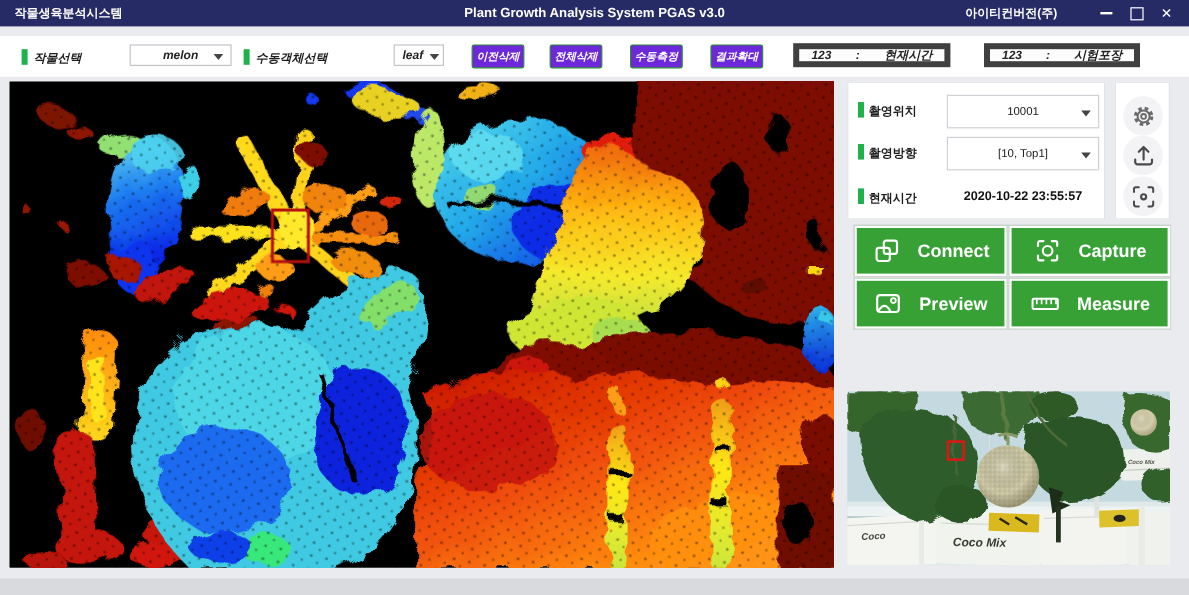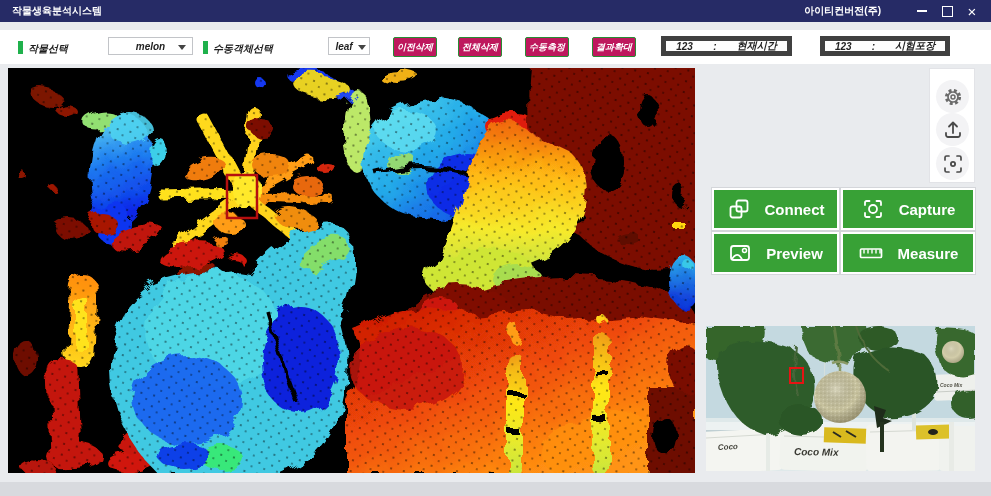--- a/index.html
+++ b/index.html
@@ -22,21 +22,21 @@
 
   
   .toolbar{position:absolute;left:0;top:30px;width:991px;height:34px;background:#ffffff;font-style:italic;}
   .gbar{position:absolute;width:5px;height:13px;background:#1fb14c;top:11px;}
   .tlabel{position:absolute;top:12px;font-size:10px;font-weight:bold;color:#1d1d1d;white-space:nowrap;}
   .combo{position:absolute;top:7px;height:18px;background:#fff;border:1px solid #c2c4c8;
          display:flex;align-items:center;justify-content:center;font-size:10px;font-weight:bold;
          color:#222;cursor:pointer;box-sizing:border-box;}
   .caret{position:absolute;right:6px;top:7px;width:0;height:0;border-left:4px solid transparent;
          border-right:4px solid transparent;border-top:5px solid #444;}
-  .smallbtn{position:absolute;top:7px;height:18px;width:42px;background:#be185d;border:1px solid #288c34;
+  .smallbtn{position:absolute;top:7px;height:18px;width:42px;background:#6d28d9;border:1px solid #288c34;
             color:#fff;font-size:9px;font-weight:bold;display:flex;align-items:center;justify-content:center;
             border-radius:2px;cursor:pointer;}
   .valuebox{position:absolute;top:6px;height:20px;background:#fdfdfd;border:5px solid #404040;
             display:flex;align-items:center;justify-content:space-around;font-size:10px;font-weight:bold;
             color:#222;box-sizing:border-box;}
 
   
   .depth{position:absolute;left:8px;top:68px;width:687px;height:405px;background:#000;cursor:crosshair;}
 
   
@@ -70,20 +70,21 @@
 
   .bottomstrip{position:absolute;left:0;top:482px;width:991px;height:14px;background:#d8dade;}
 </style>
 </head>
 <body>
 
 <div id="app">
 
   <div class="titlebar">
     <span class="tb-left">작물생육분석시스템</span>
+    <span class="tb-center">Plant Growth Analysis System PGAS v3.0</span>
     <span class="tb-company">아이티컨버전(주)</span>
     <span class="winbtn" id="btn-min">
         <span class="bar"></span>
       </span>
     <span class="winbtn" id="btn-max">
         <span class="box"></span>
       </span>
     <span class="winbtn" id="btn-close">
         <span class="x">×</span>
       </span>
@@ -278,20 +279,37 @@
 
       <ellipse cx="676" cy="214" rx="15" ry="26" fill="url(#gBluePatch)"></ellipse>
       <circle cx="681" cy="198" r="5" fill="#39c8e8"></circle>
       <rect x="666" y="153" width="10" height="8" fill="#ffd70f"></rect>
     </g>
     <rect width="687" height="405" fill="url(#spk)" opacity="0.5"></rect>
     <rect x="219" y="107" width="30" height="43" fill="none" stroke="#b50f0f" stroke-width="2.5"></rect>
   </svg>
   </div>
 
+  <div class="card" id="info-card">
+    <span class="row-gbar" style="top:16px"></span>
+    <span class="row-label" style="top:17px">촬영위치</span>
+    <div class="row-combo" style="top:10px">
+      <span>10001</span>
+      <span class="caret"></span>
+    </div>
+    <span class="row-gbar" style="top:51px"></span>
+    <span class="row-label" style="top:52px">촬영방향</span>
+    <div class="row-combo" style="top:45px">
+      <span>[10, Top1]</span>
+      <span class="caret"></span>
+    </div>
+    <span class="row-gbar" style="top:88px"></span>
+    <span class="row-label" style="top:89px">현재시간</span>
+    <span class="time-value" style="top:89px">2020-10-22 23:55:57</span>
+  </div>
 
   <div class="card" id="icon-card">
     <div class="circbtn" style="top:11px">
       <svg width="22" height="22" viewBox="-11 -11 22 22">
         <circle r="6.6" fill="none" stroke="#6b6b6b" stroke-width="3" stroke-dasharray="2.9 2.4"></circle>
         <circle r="5" fill="none" stroke="#6b6b6b" stroke-width="1.7"></circle>
         <circle r="2" fill="none" stroke="#6b6b6b" stroke-width="1.5"></circle>
       </svg>
     </div>
     <div class="circbtn" style="top:44px">

